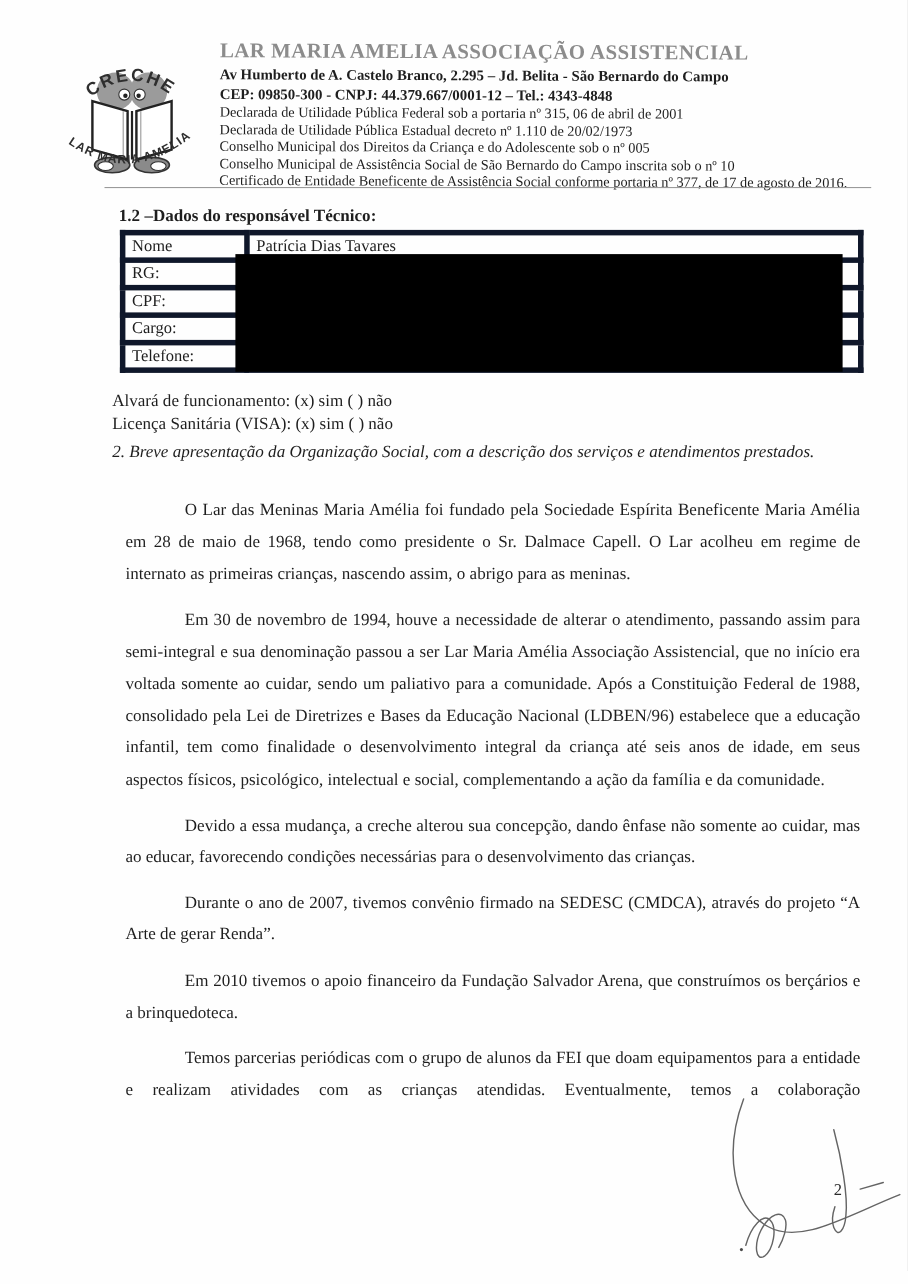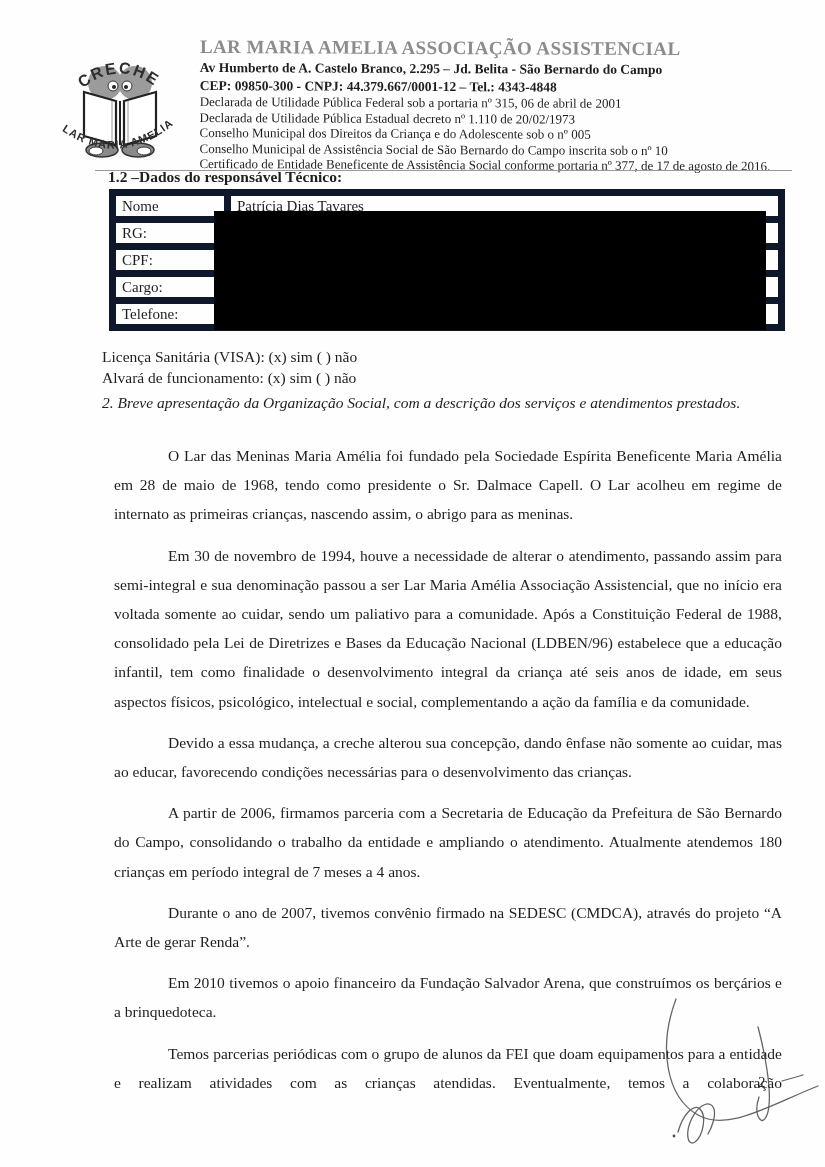--- a/index.html
+++ b/index.html
@@ -9,25 +9,25 @@
     font-family:"Liberation Serif","DejaVu Serif",serif; color:#1e1e1e;
   }
   
   .logo{position:absolute; left:50px; top:44px; width:140px; height:125px;}
   .header-text{position:absolute; left:200px; top:36px; width:605px; transform:rotate(0.25deg); transform-origin:left top;}
   .org-name{font-size:19px; font-weight:bold; color:#8c8c8c; letter-spacing:0.4px; white-space:nowrap;}
   .hline-bold{font-size:13.5px; font-weight:bold; margin-top:2px; white-space:nowrap;}
   .cred{font-size:13px; line-height:15.6px; white-space:nowrap;}
   .rule{position:absolute; top:170px; left:95px; width:697px; border-top:1.5px solid #9a9a9a;}
   
-  .content{position:absolute; left:102px; top:168px; width:692px;}
+  .content{position:absolute; left:102px; top:188px; width:692px;}
   .sec-title{font-weight:bold; font-size:15.5px; margin:0 0 3px 6px;}
   .table-wrap{position:relative; margin-left:7px; width:676px;}
   table.resp{border-collapse:collapse; width:100%; font-size:15px;}
-  table.resp td{border:7px solid #0f172a; height:20px; padding:0 6px; vertical-align:middle;}
+  table.resp td{border:5px solid #0f172a; height:20px; padding:0 6px; vertical-align:middle;}
   td.lbl{width:96px;}
   .redaction{position:absolute; left:105px; top:22px; width:552px; bottom:1px; background:#000;}
   .licenses{margin-top:15px; font-size:15.5px; line-height:21px;}
   .sec2{font-style:italic; font-size:15.5px; line-height:29px; text-align:justify;}
   .bodytext{margin-top:24px; font-size:15.5px; line-height:29.2px; text-align:justify;}
   .bodytext p{margin:12px; text-indent:54px;}
   .bodytext p.fill{text-align-last:justify;}
   
   .signature{position:absolute; left:612px; top:985px; width:213px; height:182px; pointer-events:none;}
   .page-number{position:absolute; left:758px; top:1074px; font-size:15px; color:#2b2b2b;}
@@ -110,31 +110,30 @@
           <tr>
             <td class="lbl">Telefone:</td>
             <td class="val"></td>
           </tr>
         </tbody>
       </table>
       <div class="redaction"></div>
     </div>
 
     <div class="licenses">
+      <div>Alvará de funcionamento: (x) sim ( ) não</div>
       <div>Licença Sanitária (VISA): (x) sim ( ) não</div>
-      <div>Alvará de funcionamento: (x) sim ( ) não</div>
     </div>
 
     <div class="sec2">2. Breve apresentação da Organização Social, com a descrição dos serviços e atendimentos prestados.</div>
 
     <div class="bodytext">
       <p>O Lar das Meninas Maria Amélia foi fundado pela Sociedade Espírita Beneficente Maria Amélia em 28 de maio de 1968, tendo como presidente o Sr. Dalmace Capell. O Lar acolheu em regime de internato as primeiras crianças, nascendo assim, o abrigo para as meninas.</p>
       <p>Em 30 de novembro de 1994, houve a necessidade de alterar o atendimento, passando assim para semi-integral e sua denominação passou a ser Lar Maria Amélia Associação Assistencial, que no início era voltada somente ao cuidar, sendo um paliativo para a comunidade. Após a Constituição Federal de 1988, consolidado pela Lei de Diretrizes e Bases da Educação Nacional (LDBEN/96) estabelece que a educação infantil, tem como finalidade o desenvolvimento integral da criança até seis anos de idade, em seus aspectos físicos, psicológico, intelectual e social, complementando a ação da família e da comunidade.</p>
       <p>Devido a essa mudança, a creche alterou sua concepção, dando ênfase não somente ao cuidar, mas ao educar, favorecendo condições necessárias para o desenvolvimento das crianças.</p>
-      <p>A partir de 2006, firmamos parceria com a Secretaria de Educação da Prefeitura de São Bernardo do Campo, consolidando o trabalho da entidade e ampliando o atendimento. Atualmente atendemos 180 crianças em período integral de 7 meses a 4 anos.</p>
       <p>Durante o ano de 2007, tivemos convênio firmado na SEDESC (CMDCA), através do projeto “A Arte de gerar Renda”.</p>
       <p>Em 2010 tivemos o apoio financeiro da Fundação Salvador Arena, que construímos os berçários e  a brinquedoteca.</p>
       <p class="fill">Temos parcerias periódicas com o grupo de alunos da FEI que doam equipamentos para a entidade e realizam atividades com as crianças atendidas.   Eventualmente, temos a colaboração</p>
     </div>
 
   </div>
 
   <svg class="signature" viewBox="0 0 213 182">
     <g fill="none" stroke="#4a4a4a" stroke-width="1.3" stroke-linecap="round" opacity="0.85">
       <path d="M 64,14 C 46,62 54,112 86,130 C 116,147 158,120 206,101"></path>

